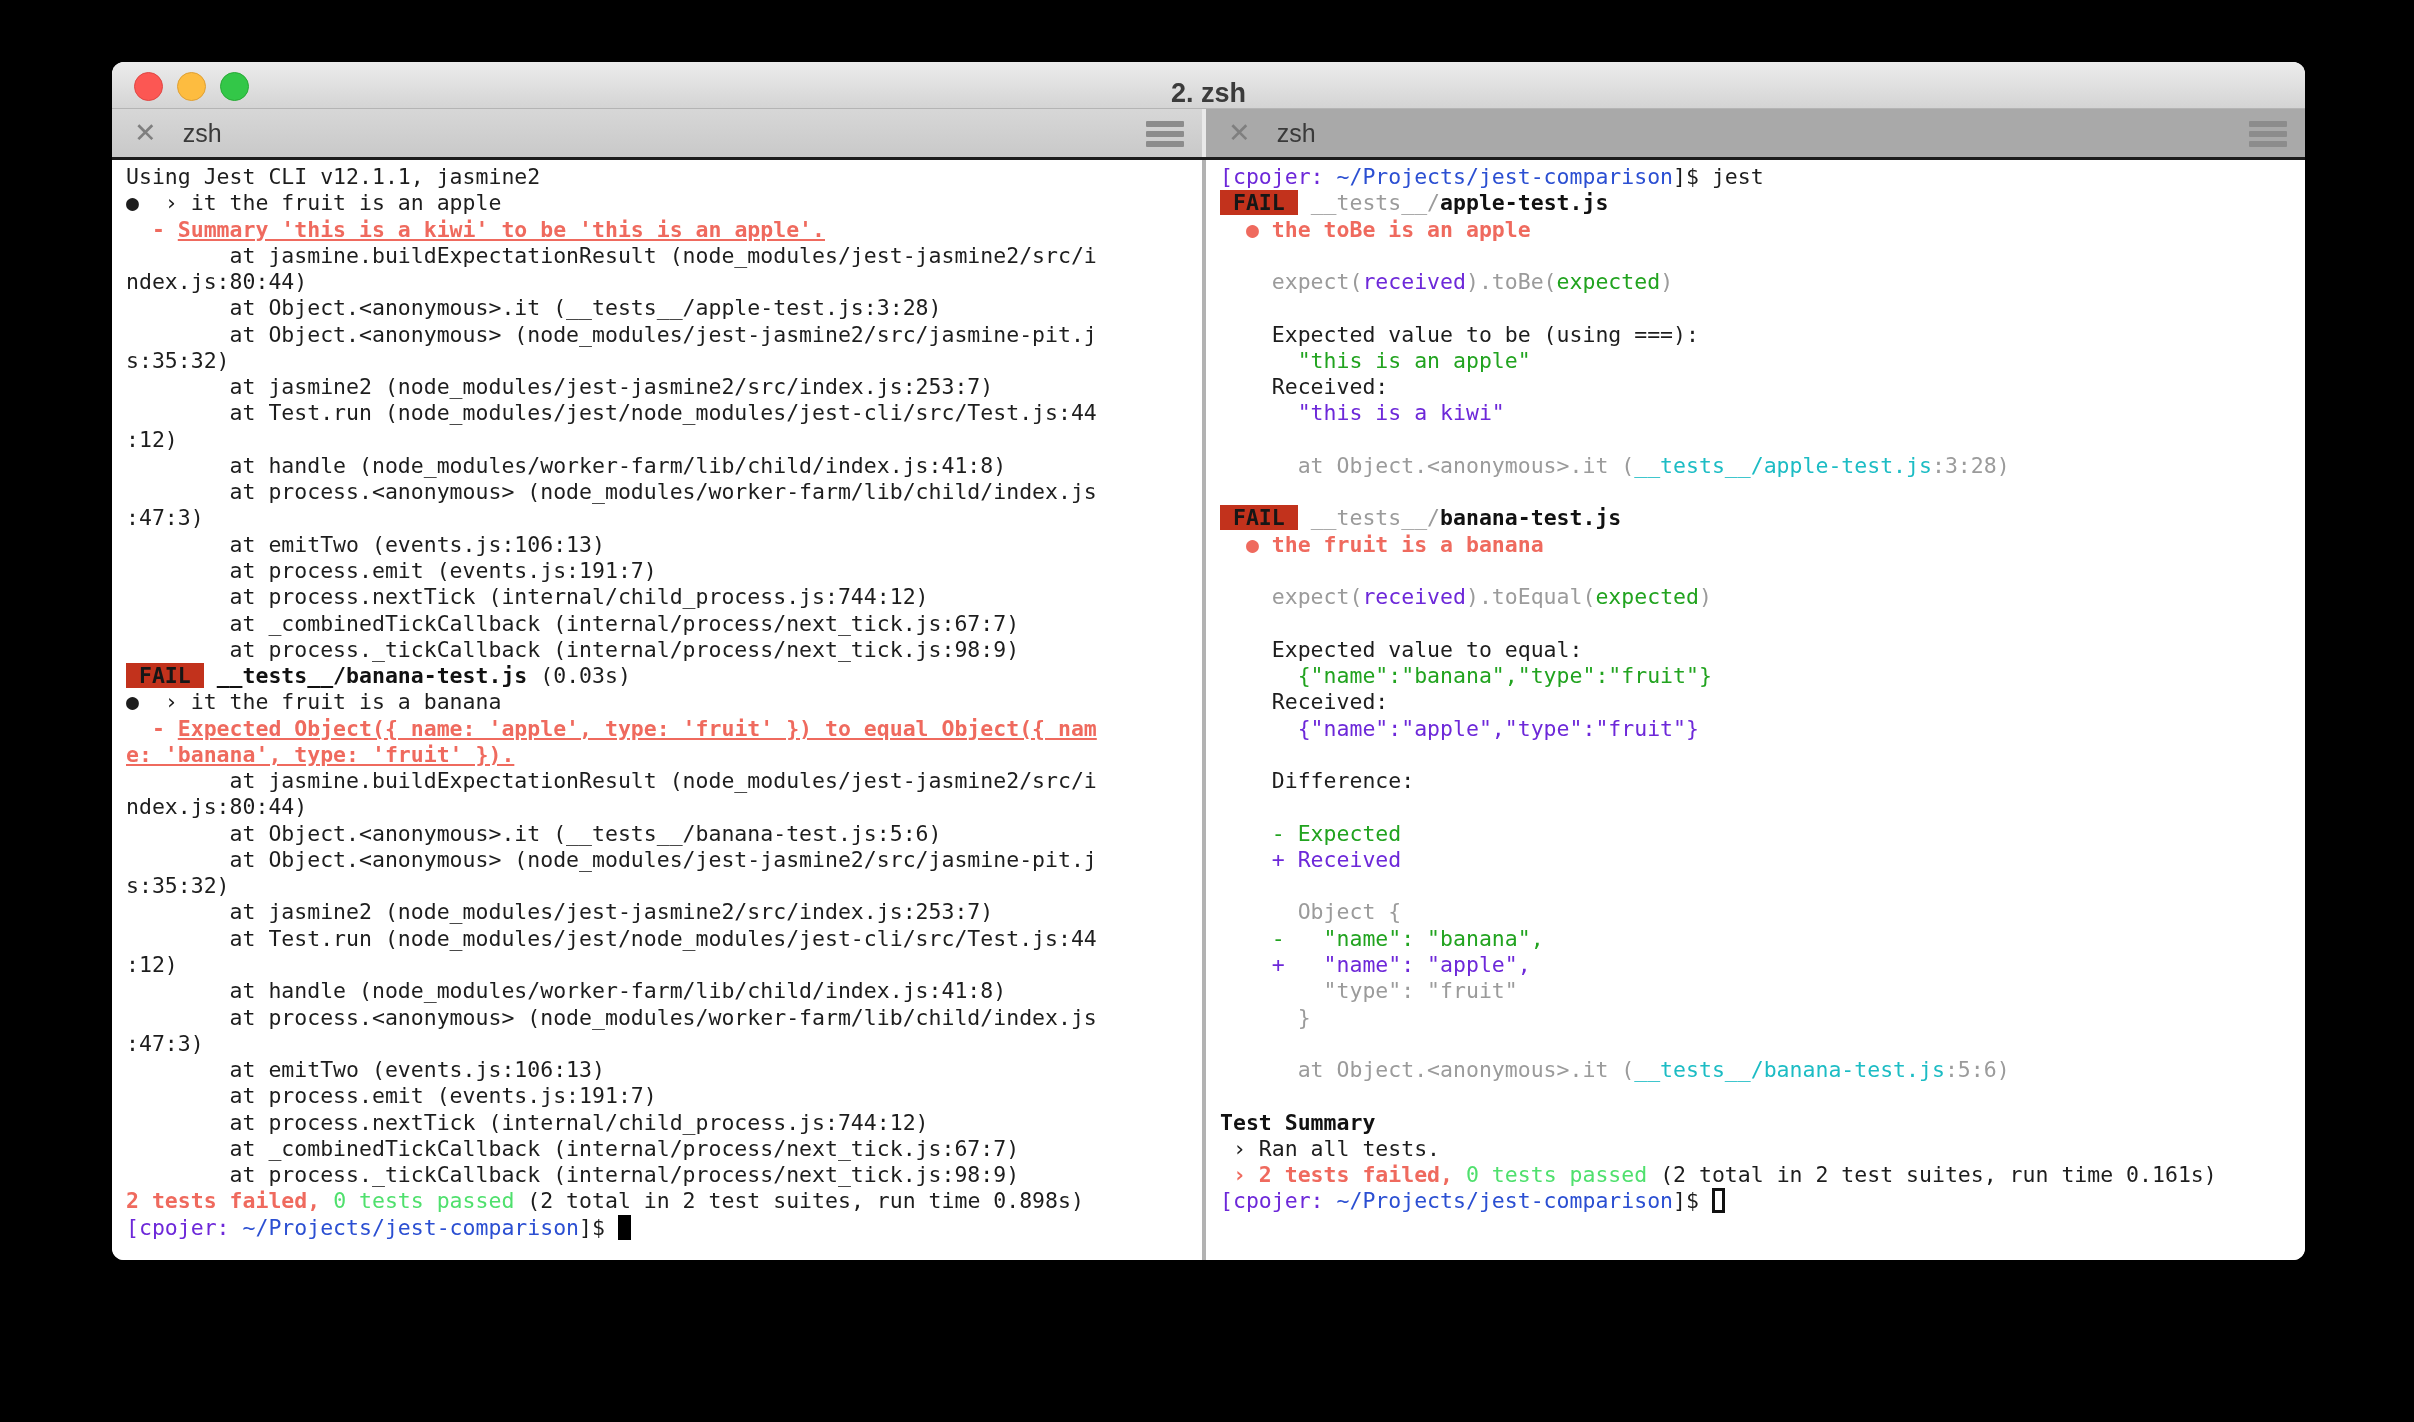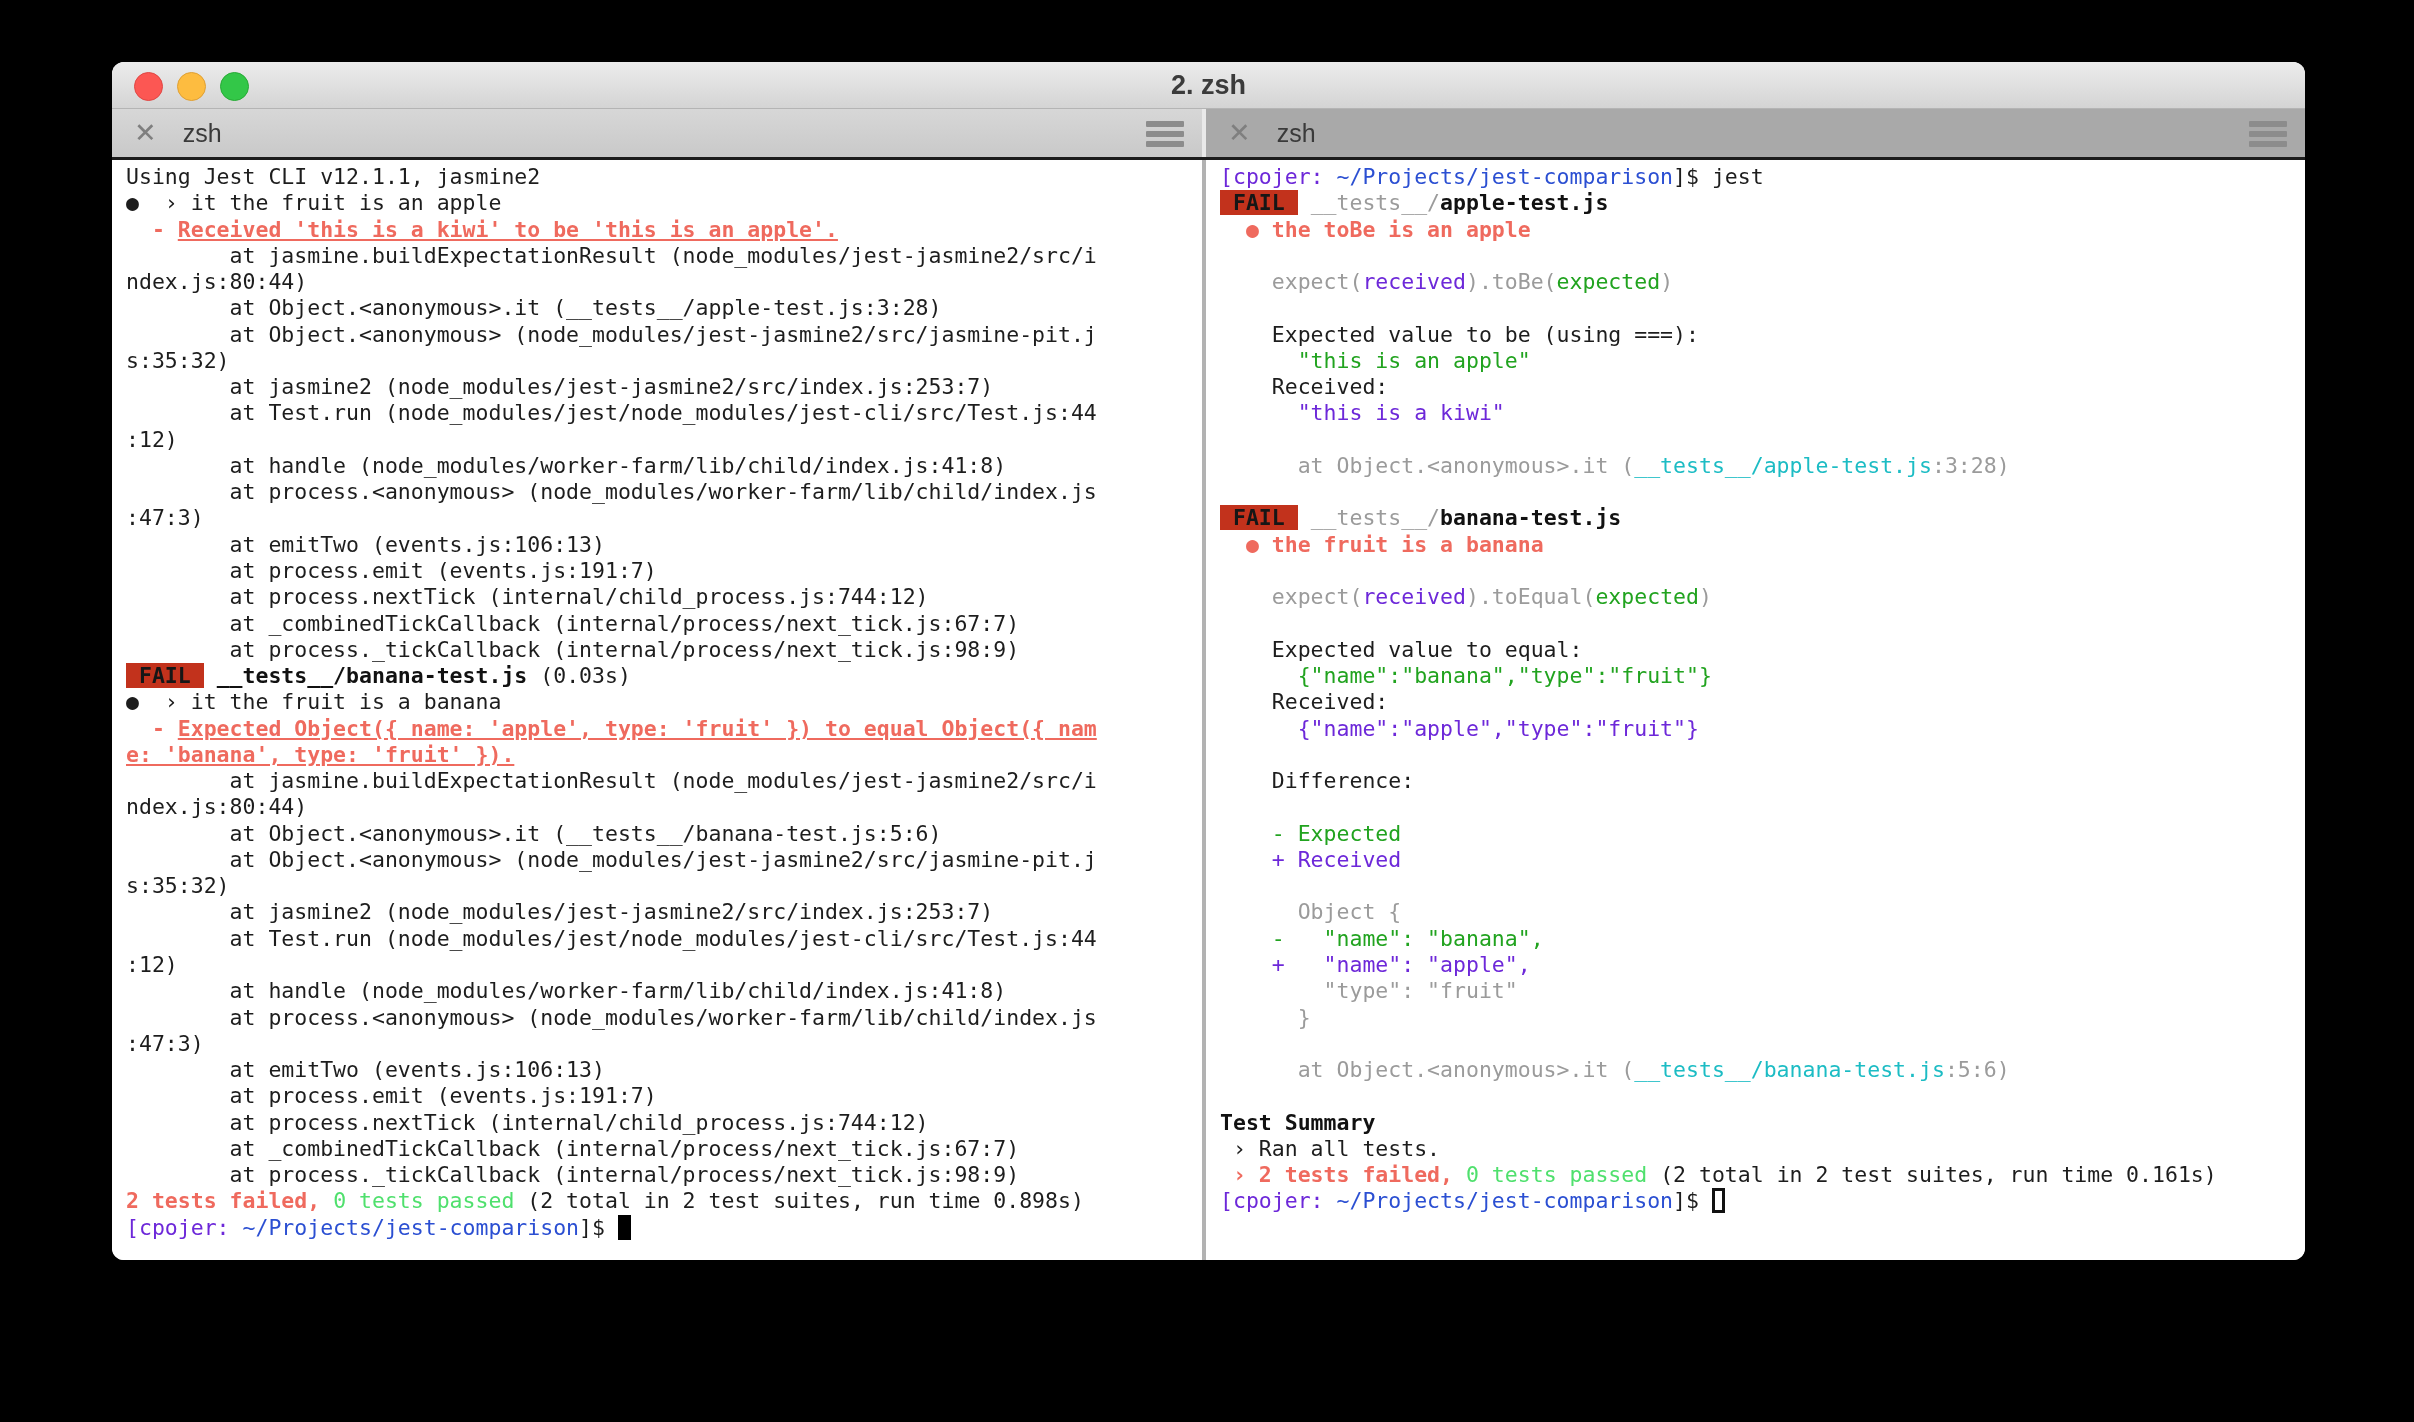--- a/index.html
+++ b/index.html
@@ -9,21 +9,21 @@
           border-radius:12px;overflow:hidden;background:#fff;
           box-shadow:0 20px 60px rgba(0,0,0,.6);}
   
   .titlebar{height:46px;background:linear-gradient(#ececec,#d4d4d4);
             border-bottom:1px solid #b4b4b4;position:relative;}
   .lights{position:absolute;left:22px;top:10px;display:flex;gap:14px;}
   .light{width:27px;height:27px;border-radius:50%;}
   .light.red{background:#fc5753;border:1px solid #df4744;}
   .light.yellow{background:#fdbc40;border:1px solid #de9f34;}
   .light.green{background:#33c748;border:1px solid #27aa35;}
-  .title{position:absolute;left:0;right:0;top:0;height:46px;line-height:46px;
+  .title{position:absolute;left:0;right:0;top:8px;height:46px;line-height:46px;
          text-align:center;font-size:27px;color:#3b3b3b;font-weight:bold;}
   
   .tabbar{height:48px;display:flex;border-bottom:3px solid #1c1c1c;}
   .tab{position:relative;height:100%;display:flex;align-items:center;}
   .tab-left{width:1090px;background:linear-gradient(#d7d7d7,#c9c9c9);}
   .tabdiv{width:4px;background:#e9e9e9;}
   .tab-right{flex:1;background:#a9a9a9;}
   .tab .x{font-size:27px;color:#7f7f7f;margin-left:22px;cursor:default;}
   .tab .tl{font-size:25px;color:#3a3a3a;margin-left:26px;}
   .burger{position:absolute;right:18px;top:12px;display:flex;flex-direction:column;gap:4px;}
@@ -85,21 +85,21 @@
           <i></i>
         </span>
     </div>
   </div>
 
   <div class="content">
     <div class="pane pane-left">
       <div>
           <div class="ln"><span class="sg-k">Using Jest CLI v12.1.1, jasmine2</span></div>
           <div class="ln"><span class="sg-k">●  › it the fruit is an apple</span></div>
-          <div class="ln"><span class="sg-sal">  - </span><span class="sg-salu">Received 'this is a kiwi' to be 'this is an apple'.</span></div>
+          <div class="ln"><span class="sg-sal">  - </span><span class="sg-salu">Summary 'this is a kiwi' to be 'this is an apple'.</span></div>
           <div class="ln"><span class="sg-k">        at jasmine.buildExpectationResult (node_modules/jest-jasmine2/src/i</span></div>
           <div class="ln"><span class="sg-k">ndex.js:80:44)</span></div>
           <div class="ln"><span class="sg-k">        at Object.&lt;anonymous&gt;.it (__tests__/apple-test.js:3:28)</span></div>
           <div class="ln"><span class="sg-k">        at Object.&lt;anonymous&gt; (node_modules/jest-jasmine2/src/jasmine-pit.j</span></div>
           <div class="ln"><span class="sg-k">s:35:32)</span></div>
           <div class="ln"><span class="sg-k">        at jasmine2 (node_modules/jest-jasmine2/src/index.js:253:7)</span></div>
           <div class="ln"><span class="sg-k">        at Test.run (node_modules/jest/node_modules/jest-cli/src/Test.js:44</span></div>
           <div class="ln"><span class="sg-k">:12)</span></div>
           <div class="ln"><span class="sg-k">        at handle (node_modules/worker-farm/lib/child/index.js:41:8)</span></div>
           <div class="ln"><span class="sg-k">        at process.&lt;anonymous&gt; (node_modules/worker-farm/lib/child/index.js</span></div>

